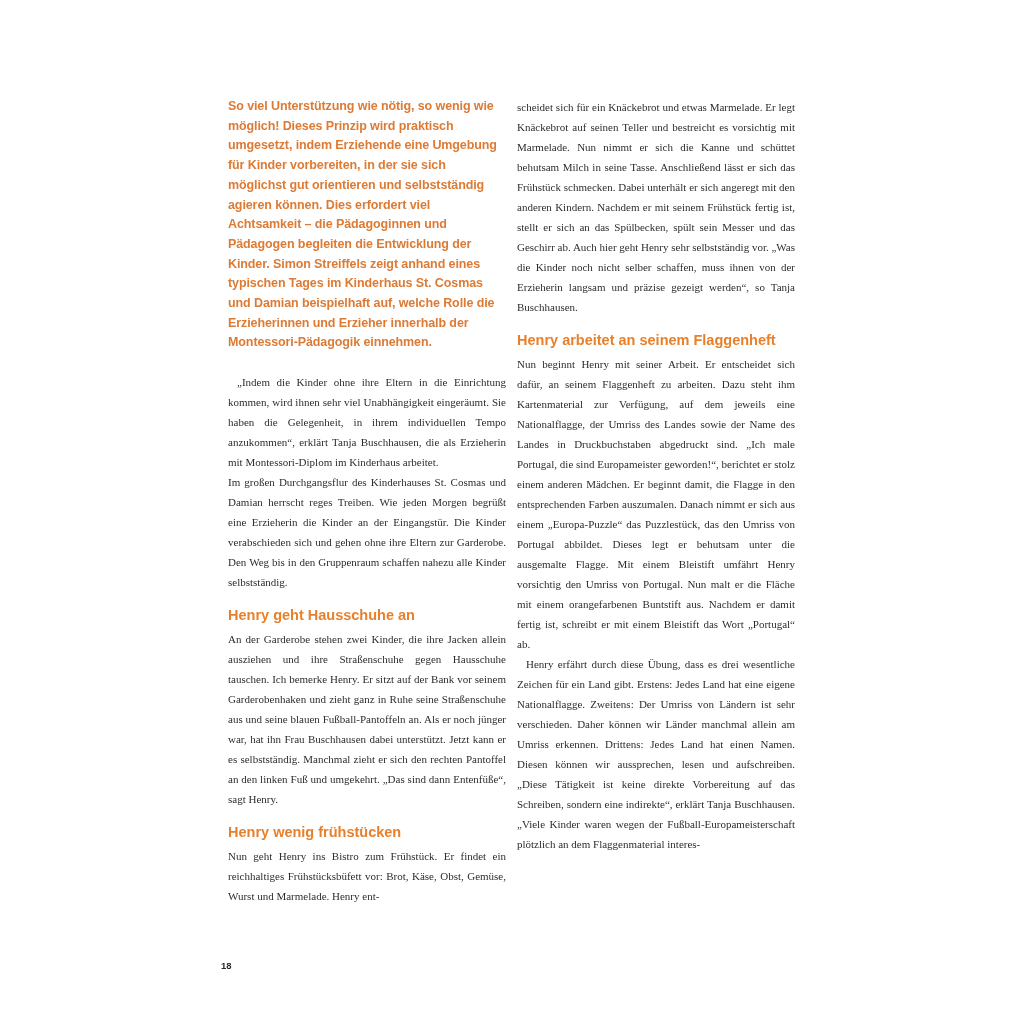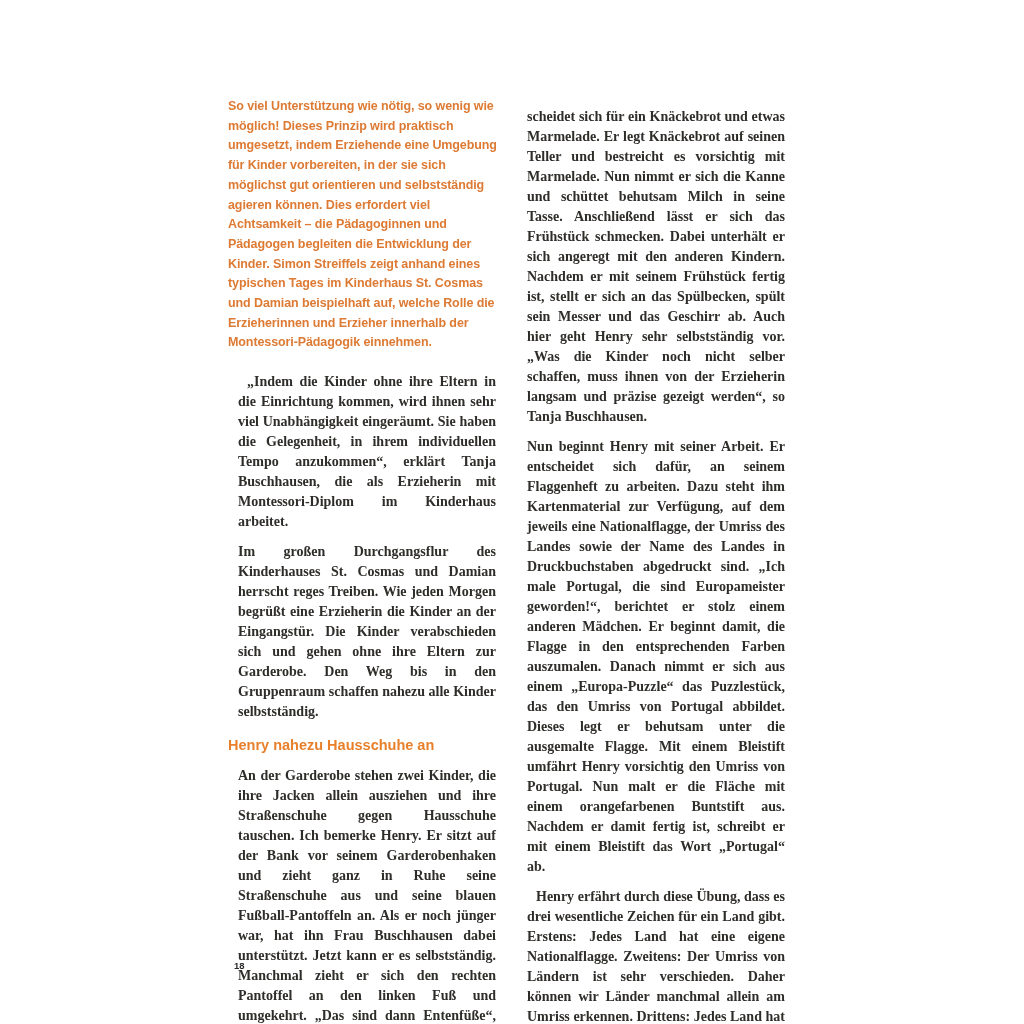--- a/index.html
+++ b/index.html
@@ -24,66 +24,67 @@
   .intro{
     margin:0 0 19px 0;
     font-family:"Liberation Sans","DejaVu Sans",sans-serif;
     font-weight:700;
     font-size:12.5px;line-height:19.7px;
     letter-spacing:-0.1px;
     color:var(--c-intro);
     text-align:left;
   }
   .para{
-    margin:10px;
+    margin:0;
     font-family:"Liberation Serif","DejaVu Serif",serif;
-    font-size:14px;line-height:20px;
+    font-size:11px;line-height:20px;
     color:var(--c-body);
     text-align:justify;
-    hyphens:auto;font-weight:bold;-webkit-hyphens:auto;
+    hyphens:auto;-webkit-hyphens:auto;
   }
   .para.indent{text-indent:9px;}
   .heading{
     margin:13px 0 3px 0;
     font-family:"Liberation Sans","DejaVu Sans",sans-serif;
     font-weight:700;
     font-size:14.5px;line-height:21px;
     color:var(--c-heading);
   }
   .page-number{
-    position:absolute;left:234px;top:960px;
+    position:absolute;left:221px;top:960px;
     font-family:"Liberation Sans","DejaVu Sans",sans-serif;
     font-weight:700;font-size:9.5px;line-height:12px;
     color:#2a2a28;
   }
 </style>
 </head>
 <body>
 
 <div class="page">
 
   <div class="col col-left">
     <p class="intro">So viel Unterstützung wie nötig, so wenig wie möglich! Dieses Prinzip wird praktisch umgesetzt, indem Erziehende eine Umgebung für Kinder vorbereiten, in der sie sich möglichst gut orientieren und selbstständig agieren können. Dies erfordert viel Achtsamkeit – die Pädagoginnen und Pädagogen begleiten die Entwicklung der Kinder. Simon Streiffels zeigt anhand eines typischen Tages im Kinderhaus St. Cosmas und Damian beispielhaft auf, welche Rolle die Erzieherinnen und Erzieher innerhalb der Montessori-Pädagogik einnehmen.</p>
 
     <p class="para indent">„Indem die Kinder ohne ihre Eltern in die Einrichtung kommen, wird ihnen sehr viel Unabhängigkeit eingeräumt. Sie haben die Gelegenheit, in ihrem individuellen Tempo anzukommen“, erklärt Tanja Buschhausen, die als Erzieherin mit Montessori-Diplom im Kinderhaus arbeitet.</p>
 
     <p class="para">Im großen Durchgangsflur des Kinderhauses St. Cosmas und Damian herrscht reges Treiben. Wie jeden Morgen begrüßt eine Erzieherin die Kinder an der Eingangstür. Die Kinder verabschieden sich und gehen ohne ihre Eltern zur Garderobe. Den Weg bis in den Gruppenraum schaffen nahezu alle Kinder selbstständig.</p>
 
-    <h2 class="heading">Henry nahezu Hausschuhe an</h2>
+    <h2 class="heading">Henry geht Hausschuhe an</h2>
 
     <p class="para">An der Garderobe stehen zwei Kinder, die ihre Jacken allein ausziehen und ihre Straßenschuhe gegen Hausschuhe tauschen. Ich bemerke Henry. Er sitzt auf der Bank vor seinem Garderobenhaken und zieht ganz in Ruhe seine Straßenschuhe aus und seine blauen Fußball-Pantoffeln an. Als er noch jünger war, hat ihn Frau Buschhausen dabei unterstützt. Jetzt kann er es selbstständig. Manchmal zieht er sich den rechten Pantoffel an den linken Fuß und umgekehrt. „Das sind dann Entenfüße“, sagt Henry.</p>
 
     <h2 class="heading">Henry wenig frühstücken</h2>
 
     <p class="para">Nun geht Henry ins Bistro zum Frühstück. Er findet ein reichhaltiges Frühstücksbüfett vor: Brot, Käse, Obst, Gemüse, Wurst und Marmelade. Henry ent-</p>
   </div>
 
   <div class="col col-right">
     <p class="para">scheidet sich für ein Knäckebrot und etwas Marmelade. Er legt Knäckebrot auf seinen Teller und bestreicht es vorsichtig mit Marmelade. Nun nimmt er sich die Kanne und schüttet behutsam Milch in seine Tasse. Anschließend lässt er sich das Frühstück schmecken. Dabei unterhält er sich angeregt mit den anderen Kindern. Nachdem er mit seinem Frühstück fertig ist, stellt er sich an das Spülbecken, spült sein Messer und das Geschirr ab. Auch hier geht Henry sehr selbstständig vor. „Was die Kinder noch nicht selber schaffen, muss ihnen von der Erzieherin langsam und präzise gezeigt werden“, so Tanja Buschhausen.</p>
 
+    <h2 class="heading">Henry arbeitet an seinem Flaggenheft</h2>
 
     <p class="para">Nun beginnt Henry mit seiner Arbeit. Er entscheidet sich dafür, an seinem Flaggenheft zu arbeiten. Dazu steht ihm Kartenmaterial zur Verfügung, auf dem jeweils eine Nationalflagge, der Umriss des Landes sowie der Name des Landes in Druckbuchstaben abgedruckt sind. „Ich male Portugal, die sind Europameister geworden!“, berichtet er stolz einem anderen Mädchen. Er beginnt damit, die Flagge in den entsprechenden Farben auszumalen. Danach nimmt er sich aus einem „Europa-Puzzle“ das Puzzlestück, das den Umriss von Portugal abbildet. Dieses legt er behutsam unter die ausgemalte Flagge. Mit einem Bleistift umfährt Henry vorsichtig den Umriss von Portugal. Nun malt er die Fläche mit einem orangefarbenen Buntstift aus. Nachdem er damit fertig ist, schreibt er mit einem Bleistift das Wort „Portugal“ ab.</p>
 
     <p class="para indent">Henry erfährt durch diese Übung, dass es drei wesentliche Zeichen für ein Land gibt. Erstens: Jedes Land hat eine eigene Nationalflagge. Zweitens: Der Umriss von Ländern ist sehr verschieden. Daher können wir Länder manchmal allein am Umriss erkennen. Drittens: Jedes Land hat einen Namen. Diesen können wir aussprechen, lesen und aufschreiben. „Diese Tätigkeit ist keine direkte Vorbereitung auf das Schreiben, sondern eine indirekte“, erklärt Tanja Buschhausen. „Viele Kinder waren wegen der Fußball-Europameisterschaft plötzlich an dem Flaggenmaterial interes-</p>
   </div>
 
   <div class="page-number">18</div>
 
 </div>
 

